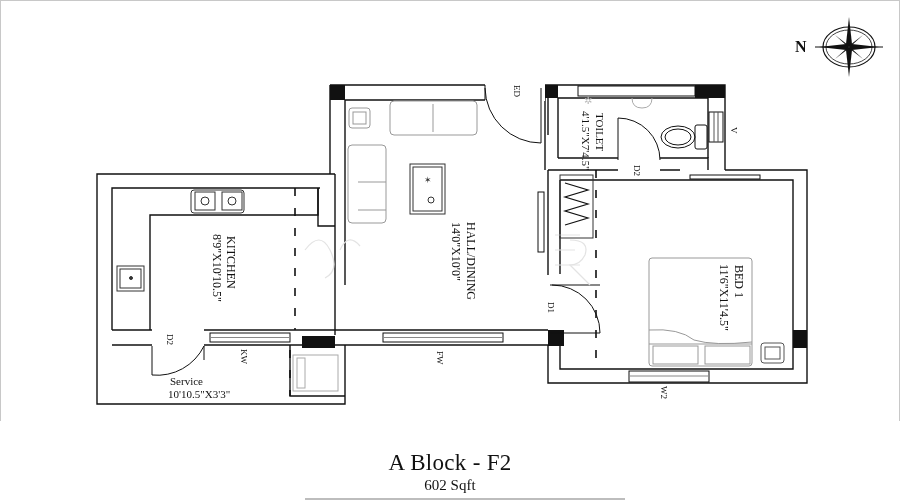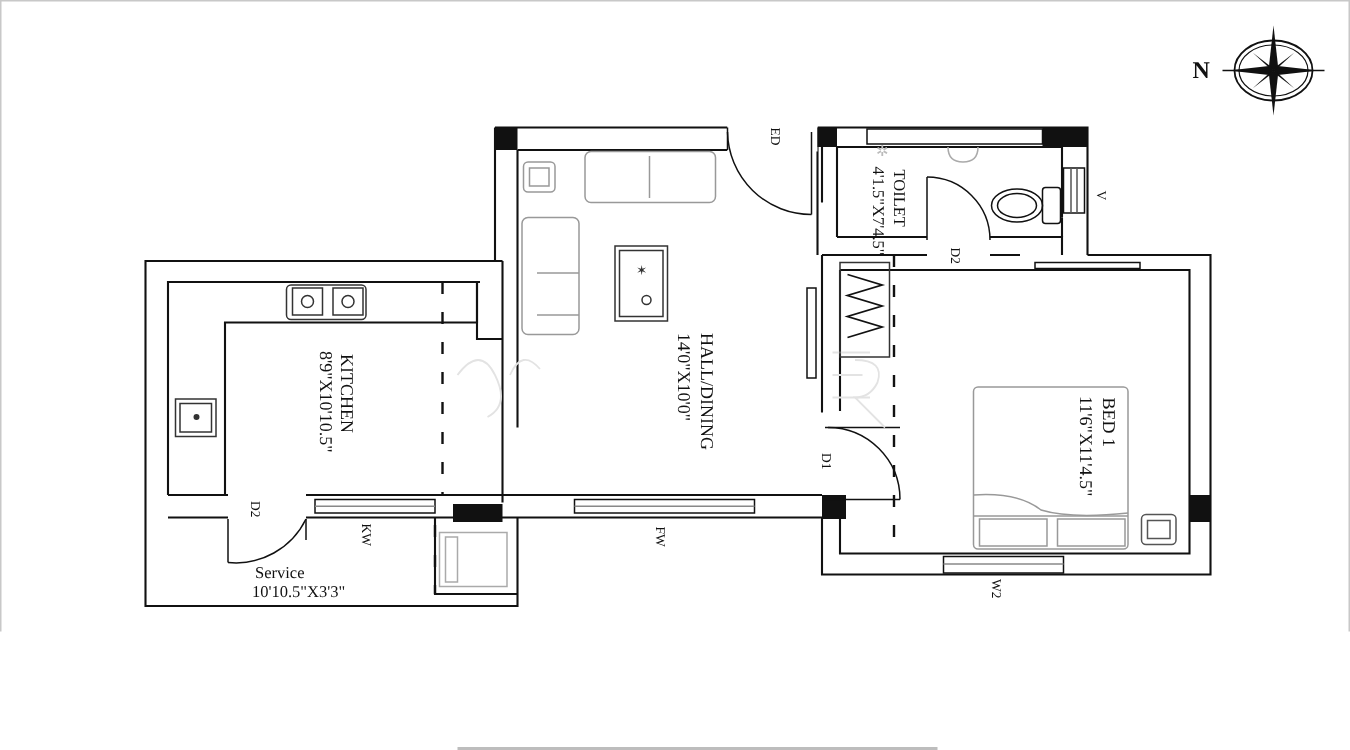--- a/index.html
+++ b/index.html
@@ -266,14 +266,16 @@
     <g transform="translate(661,386) rotate(90)">
       <text class="lbl" x="0" y="0" font-size="9">W2</text>
     </g>
     <g transform="translate(731,127) rotate(90)">
       <text class="lbl" x="0" y="0" font-size="9">V</text>
     </g>
   </g>
 </svg>
 
 <div id="title-block">
+  <div id="title">A Block - F2</div>
+  <div id="subtitle">602 Sqft</div>
 </div>
 <div id="title-rule"></div>
 
 </body></html>

